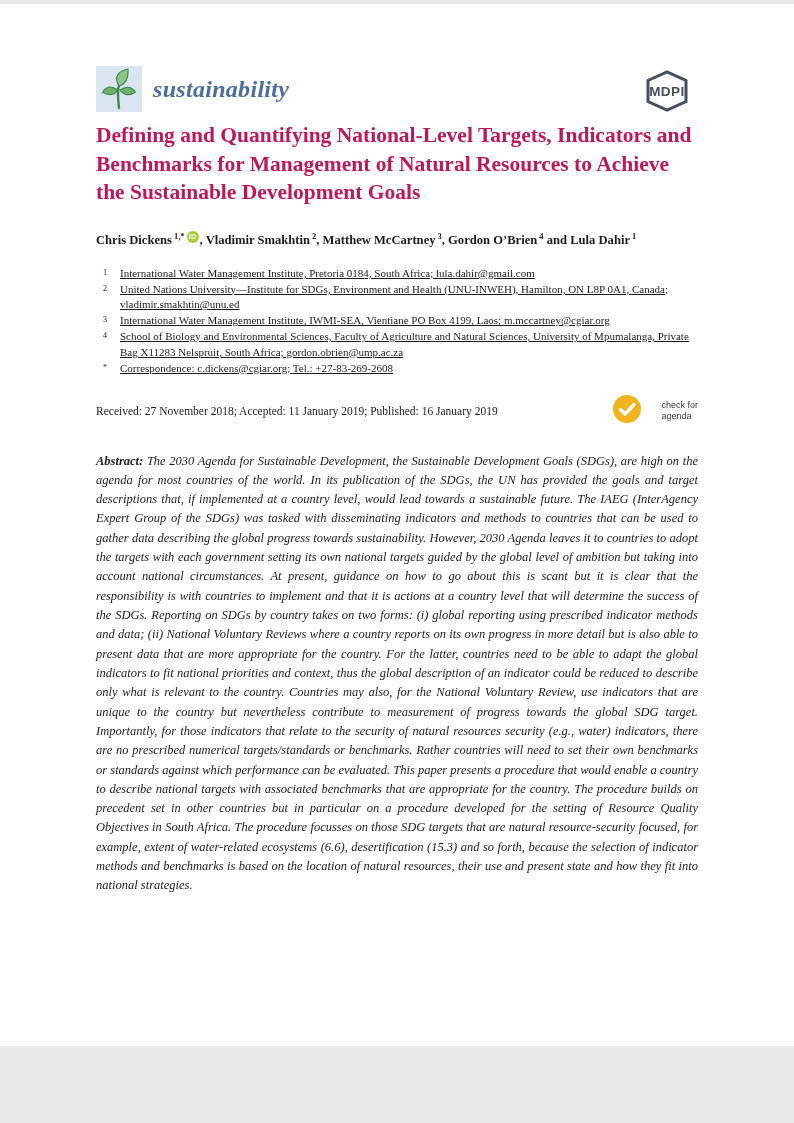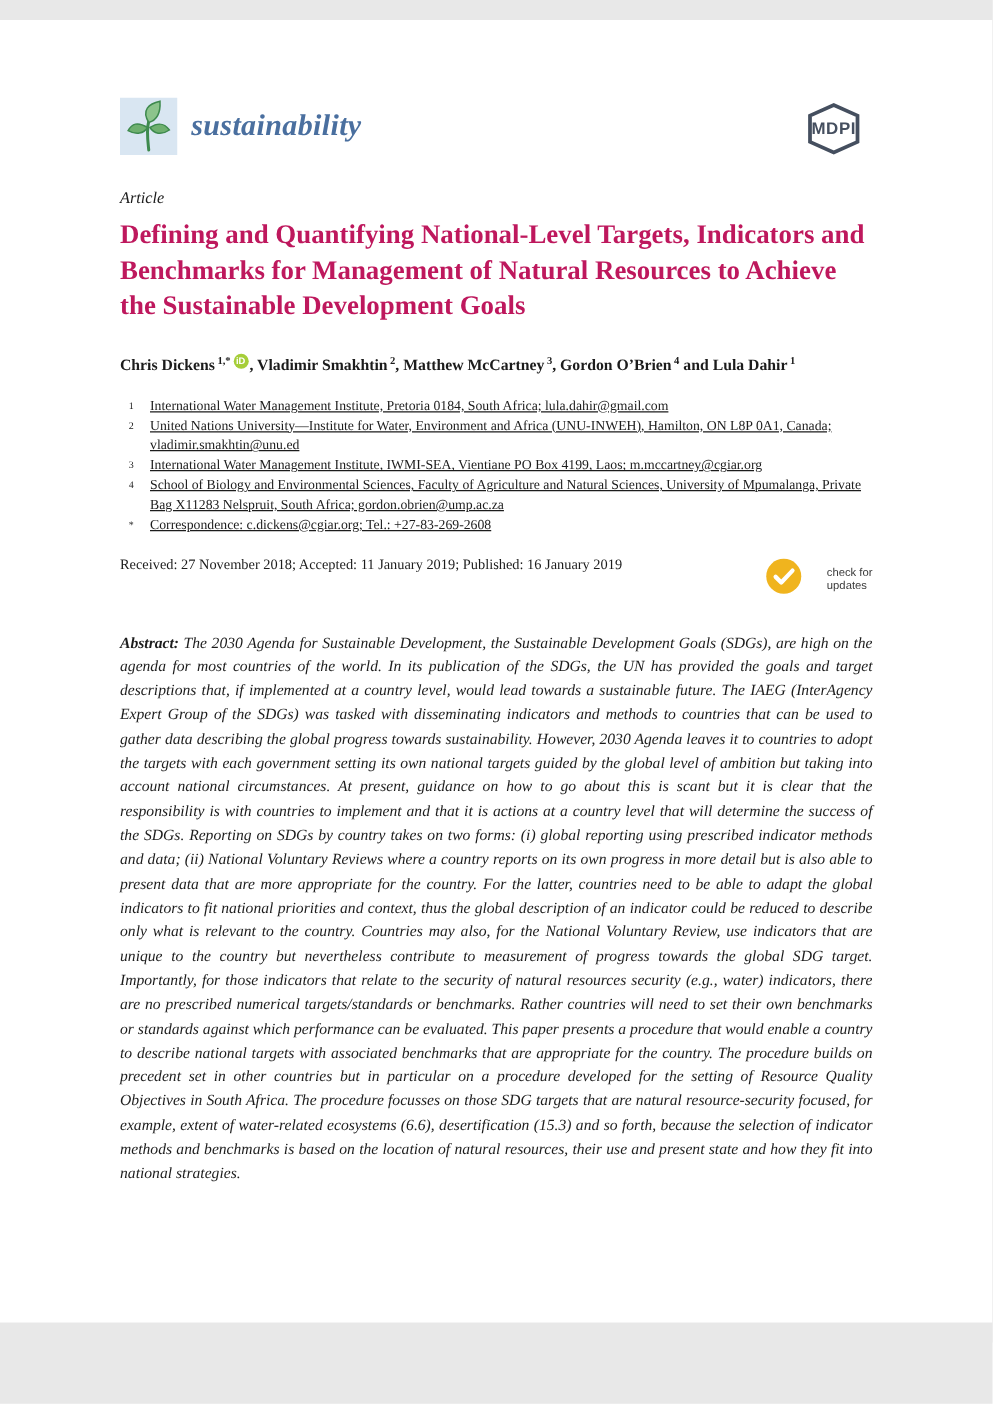--- a/index.html
+++ b/index.html
@@ -1,18 +1,18 @@
 <!DOCTYPE html>
 <html><head>
 <meta charset="utf-8">
 <style>
   * { box-sizing: border-box; }
   html,body { margin:0; padding:0; background:#e8e8e8; }
   .page {
-    width:794px; height:1042px; margin:16px auto; position:relative;
+    width:794px; height:1042px; margin:4px auto; position:relative;
     background:#ffffff; font-family:"Liberation Serif", serif; color:#1c1c1c;
     overflow:hidden;
   }
   .content { padding:62px 96px 0 96px; }
 
   
   .header { display:flex; justify-content:space-between; align-items:flex-start; }
   .brand { display:flex; align-items:center; gap:11px; }
   .logo-box svg { display:block; }
   .journal-name {
@@ -39,21 +39,21 @@
     vertical-align:super; margin:0 1px 0 2px; cursor:pointer;
   }
 
   
   .affs { margin-top:15px; font-size:11px; line-height:1.44; }
   .aff { display:flex; }
   .aff-num { width:24px; flex-shrink:0; font-size:8px; padding-top:1px; padding-left:7px; }
   .aff-text { flex:1;text-decoration:underline; }
 
   
-  .received-row { display:flex; justify-content:space-between; align-items:flex-start; margin-top:17px; }
+  .received-row { display:flex; justify-content:space-between; align-items:center; margin-top:17px; }
   .received { font-size:11.5px; }
   .check-badge { display:flex; align-items:center; gap:19px; cursor:pointer; }
   .check-text {
     font-size:9px; line-height:1.15; color:#3a3a3a;
     font-family:"Liberation Sans", sans-serif;
   }
 
   
   .abstract { margin:24px 0 0 0; font-size:12.5px; line-height:1.545; text-align:justify;font-style:italic; }
   .abstract .abs-label { font-weight:bold; }
@@ -87,33 +87,32 @@
         <span class="journal-name">sustainability</span>
       </div>
       <div class="mdpi-logo">
           <svg width="62" height="46" viewBox="0 0 62 46">
             <polygon points="12,12.5 31,4 50,12.5 50,33.5 31,42 12,33.5" fill="none" stroke="#454f5f" stroke-width="3"></polygon>
             <text x="31" y="27.5" text-anchor="middle" font-family="Liberation Sans, sans-serif" font-weight="bold" font-size="13.5" fill="#454f5f" letter-spacing="0.5">MDPI</text>
           </svg>
         </div>
     </div>
 
-    <div class="article-label">Article</div>
     <h1 class="title">Defining and Quantifying National-Level Targets, Indicators and Benchmarks for Management of Natural Resources to Achieve the Sustainable Development Goals</h1>
 
     <p class="authors"><span>Chris Dickens</span><sup class="auth-sup">1,*</sup><span class="orcid">iD</span><span>, </span><span>Vladimir Smakhtin</span><sup class="auth-sup">2</sup><span>, </span><span>Matthew McCartney</span><sup class="auth-sup">3</sup><span>, </span><span>Gordon O’Brien</span><sup class="auth-sup">4</sup><span> and </span><span>Lula Dahir</span><sup class="auth-sup">1</sup></p>
 
     <div class="affs">
       <div class="aff">
         <span class="aff-num">1</span>
         <span class="aff-text">International Water Management Institute, Pretoria 0184, South Africa; lula.dahir@gmail.com</span>
       </div>
       <div class="aff">
         <span class="aff-num">2</span>
-        <span class="aff-text">United Nations University—Institute for Water, Environment and Africa (UNU-INWEH), Hamilton, ON L8P 0A1, Canada; vladimir.smakhtin@unu.ed</span>
+        <span class="aff-text">United Nations University—Institute for SDGs, Environment and Health (UNU-INWEH), Hamilton, ON L8P 0A1, Canada; vladimir.smakhtin@unu.ed</span>
       </div>
       <div class="aff">
         <span class="aff-num">3</span>
         <span class="aff-text">International Water Management Institute, IWMI-SEA, Vientiane PO Box 4199, Laos; m.mccartney@cgiar.org</span>
       </div>
       <div class="aff">
         <span class="aff-num">4</span>
         <span class="aff-text">School of Biology and Environmental Sciences, Faculty of Agriculture and Natural Sciences, University of Mpumalanga, Private Bag X11283 Nelspruit, South Africa; gordon.obrien@ump.ac.za</span>
       </div>
       <div class="aff">
@@ -124,21 +123,21 @@
 
     <div class="received-row">
       <span class="received">Received: 27 November 2018; Accepted: 11 January 2019; Published: 16 January 2019</span>
       <span class="check-badge">
         <span><svg width="30" height="30" viewBox="0 0 30 30">
               <circle cx="15" cy="15" r="14" fill="#f0b41e"></circle>
               <path d="M8.5 15.5 L13 20 L22 10.5" stroke="#ffffff" stroke-width="3.4" fill="none" stroke-linecap="round" stroke-linejoin="round"></path>
             </svg></span>
         <span class="check-text">
           <span>check for</span><br>
-          <span>updates</span>
+          <span>agenda</span>
         </span>
       </span>
     </div>
 
     <p class="abstract"><span class="abs-label">Abstract:</span> <span>The 2030 Agenda for Sustainable Development, the Sustainable Development Goals (SDGs), are high on the agenda for most countries of the world. In its publication of the SDGs, the UN has provided the goals and target descriptions that, if implemented at a country level, would lead towards a sustainable future. The IAEG (InterAgency Expert Group of the SDGs) was tasked with disseminating indicators and methods to countries that can be used to gather data describing the global progress towards sustainability. However, 2030 Agenda leaves it to countries to adopt the targets with each government setting its own national targets guided by the global level of ambition but taking into account national circumstances. At present, guidance on how to go about this is scant but it is clear that the responsibility is with countries to implement and that it is actions at a country level that will determine the success of the SDGs. Reporting on SDGs by country takes on two forms: (i) global reporting using prescribed indicator methods and data; (ii) National Voluntary Reviews where a country reports on its own progress in more detail but is also able to present data that are more appropriate for the country. For the latter, countries need to be able to adapt the global indicators to fit national priorities and context, thus the global description of an indicator could be reduced to describe only what is relevant to the country. Countries may also, for the National Voluntary Review, use indicators that are unique to the country but nevertheless contribute to measurement of progress towards the global SDG target. Importantly, for those indicators that relate to the security of natural resources security (e.g., water) indicators, there are no prescribed numerical targets/standards or benchmarks. Rather countries will need to set their own benchmarks or standards against which performance can be evaluated. This paper presents a procedure that would enable a country to describe national targets with associated benchmarks that are appropriate for the country. The procedure builds on precedent set in other countries but in particular on a procedure developed for the setting of Resource Quality Objectives in South Africa. The procedure focusses on those SDG targets that are natural resource-security focused, for example, extent of water-related ecosystems (6.6), desertification (15.3) and so forth, because the selection of indicator methods and benchmarks is based on the location of natural resources, their use and present state and how they fit into national strategies.</span></p>
 
   </div>
 
   <div class="footer">
     <div><span class="f-italic">Sustainability</span><span class="f-bold"> 2019</span><span>, </span><span class="f-italic">11</span><span>, 462; doi:10.3390/su11020462</span></div>

